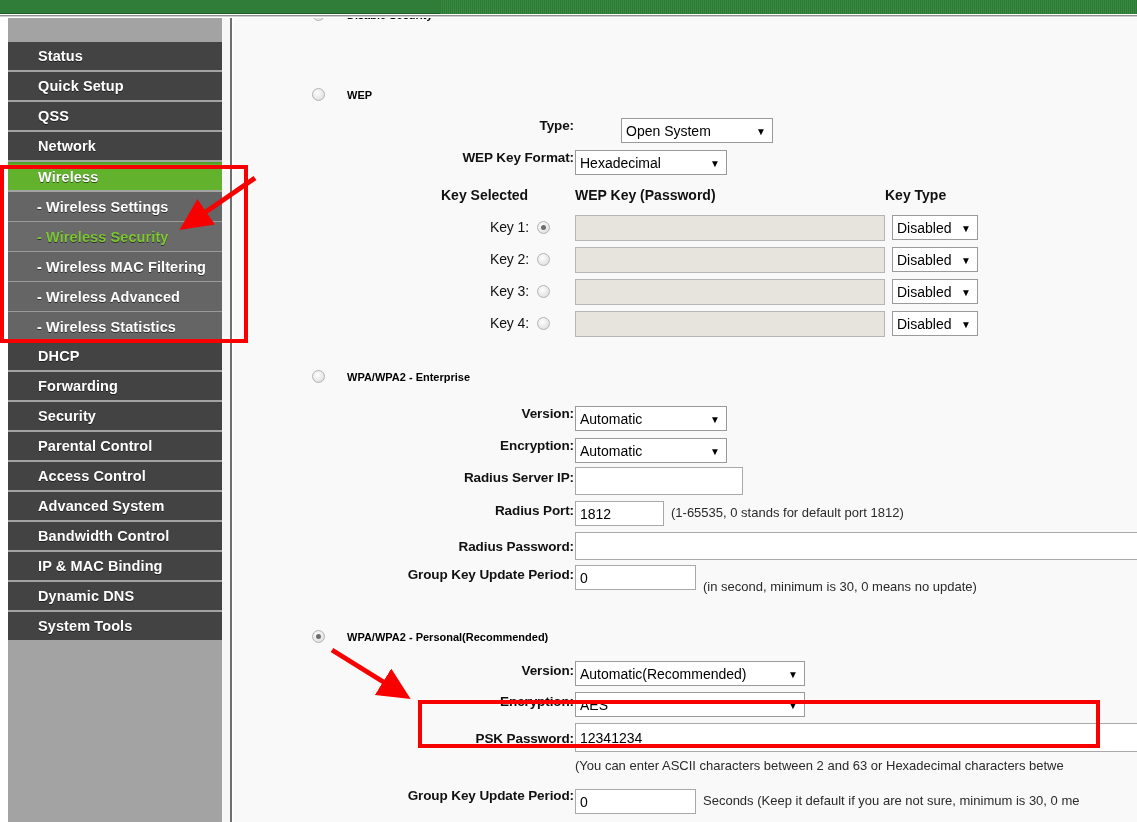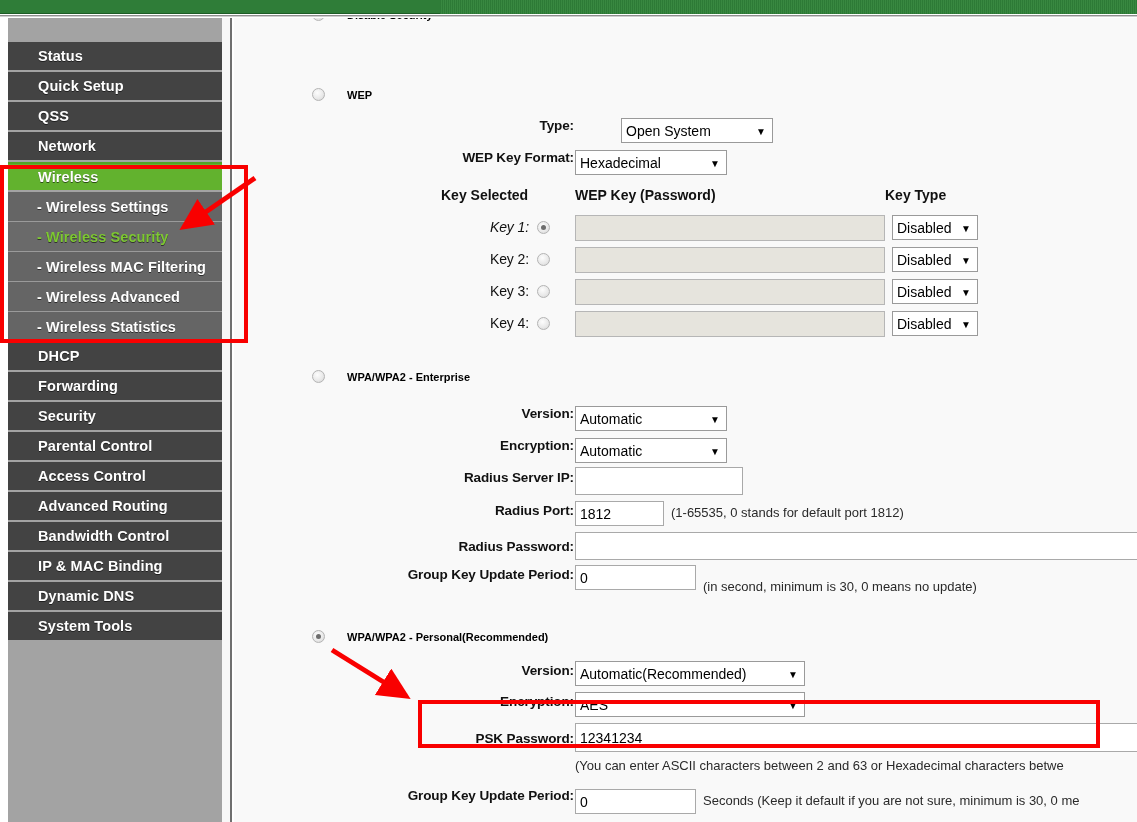--- a/index.html
+++ b/index.html
@@ -223,21 +223,21 @@
         <div class="sb-item">
           <span>Security</span>
         </div>
         <div class="sb-item">
           <span>Parental Control</span>
         </div>
         <div class="sb-item">
           <span>Access Control</span>
         </div>
         <div class="sb-item">
-          <span>Advanced Routing</span>
+          <span>Advanced System</span>
         </div>
         <div class="sb-item">
           <span>Bandwidth Control</span>
         </div>
         <div class="sb-item">
           <span>IP &amp; MAC Binding</span>
         </div>
         <div class="sb-item">
           <span>Dynamic DNS</span>
         </div>
@@ -275,21 +275,21 @@
     <div class="selwrap" style="position:absolute; left:341px; top:132px;">
       <select class="sel" id="sel-wep-format" style="width:152px;"><option value="Hexadecimal">Hexadecimal</option><option value="ASCII">ASCII</option></select>
       <span class="arrow">▼</span>
     </div>
 
     <div class="colhdr" style="left:207px; top:169px;">Key Selected</div>
     <div class="colhdr" style="left:341px; top:169px;">WEP Key (Password)</div>
     <div class="colhdr" style="left:651px; top:169px;">Key Type</div>
 
     <div id="wep-keys">
-        <div class="row" style="left: 207px; top: 201px; width: 88px; justify-content: flex-end; font-style: italic;">
+        <div class="row" style="left: 207px; top: 201px; width: 88px; justify-content: flex-end;">
           <span class="flabel" style="font-weight: normal; font-size: 14px;">Key 1:</span>
         </div>
         <span class="radio on" style="position: absolute; left: 303px; top: 203px;"></span>
         <input class="txt dis" style="position: absolute; left: 341px; top: 197px; width: 310px; height: 26px;">
         <div class="selwrap" style="position: absolute; left: 658px; top: 197px;"><select class="sel" style="width: 86px;"><option value="Disabled">Disabled</option><option value="64bit">64bit</option><option value="128bit">128bit</option><option value="152bit">152bit</option></select><span class="arrow">▼</span></div>
         <div class="row" style="left: 207px; top: 233px; width: 88px; justify-content: flex-end;">
           <span class="flabel" style="font-weight: normal; font-size: 14px;">Key 2:</span>
         </div>
         <span class="radio" style="position: absolute; left: 303px; top: 235px;"></span>
         <input class="txt dis" style="position: absolute; left: 341px; top: 229px; width: 310px; height: 26px;">

